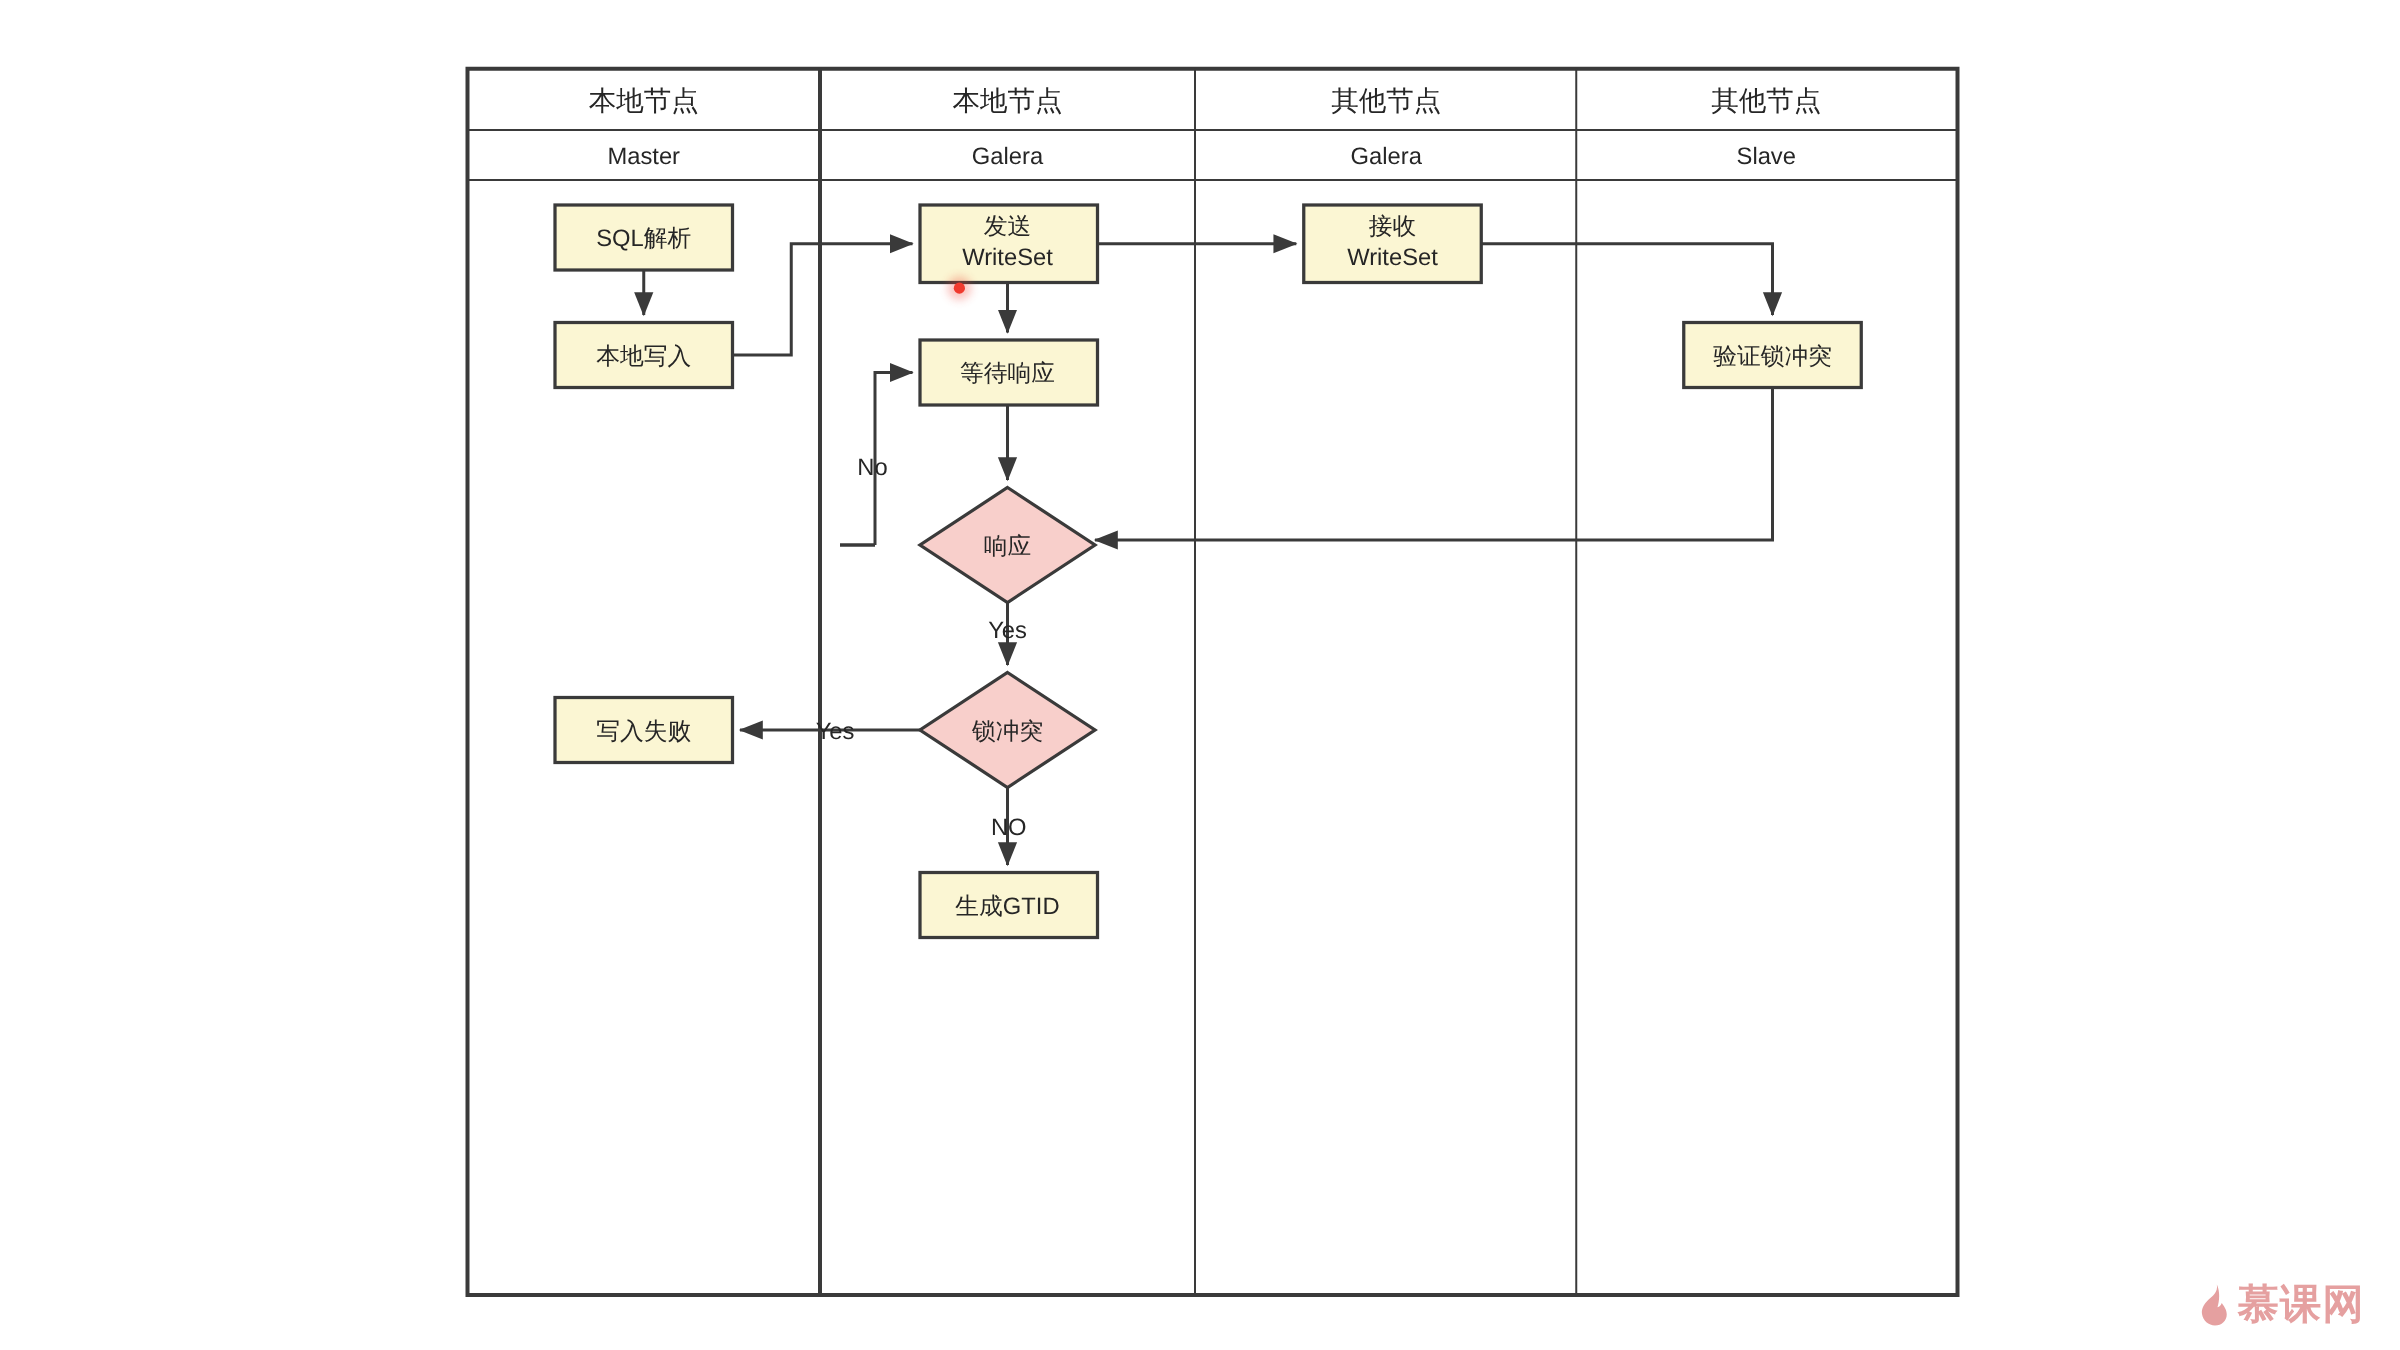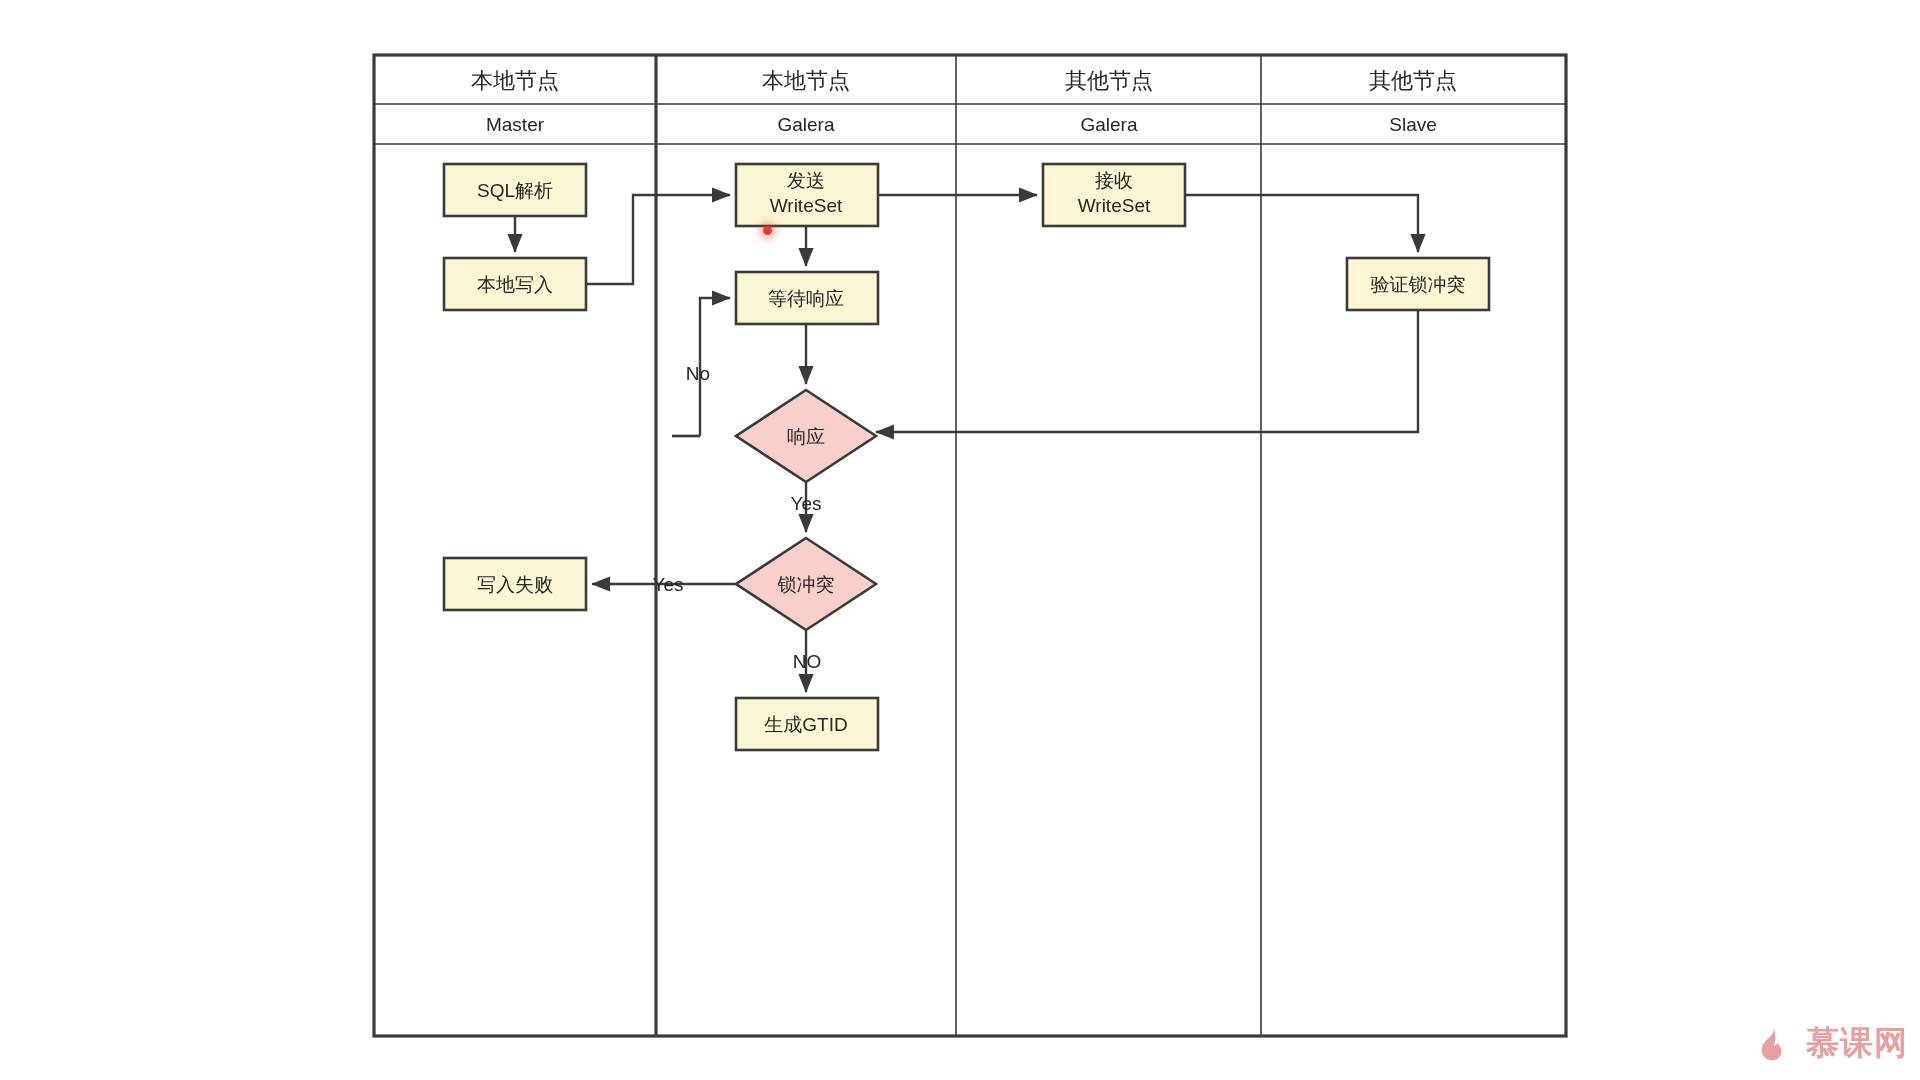--- a/index.html
+++ b/index.html
@@ -72,21 +72,21 @@
     height: 9px;
     border-radius: 50%;
     background: #f03a2e;
     box-shadow: 0 0 7px 5px rgba(240,58,46,0.30);
     pointer-events: none;
   }
   #watermark {
     position: absolute;
     display: flex;
     align-items: center;
-    gap: 22px;
+    gap: 6px;
     opacity: 0.82;
     user-select: none;
   }
   #watermark .wm-text {
     font-size: 33px;
     font-weight: bold;
     color: #e08c8c;
     letter-spacing: 1px;
     font-family: "DejaVu Sans", "Liberation Sans", sans-serif;
   }

